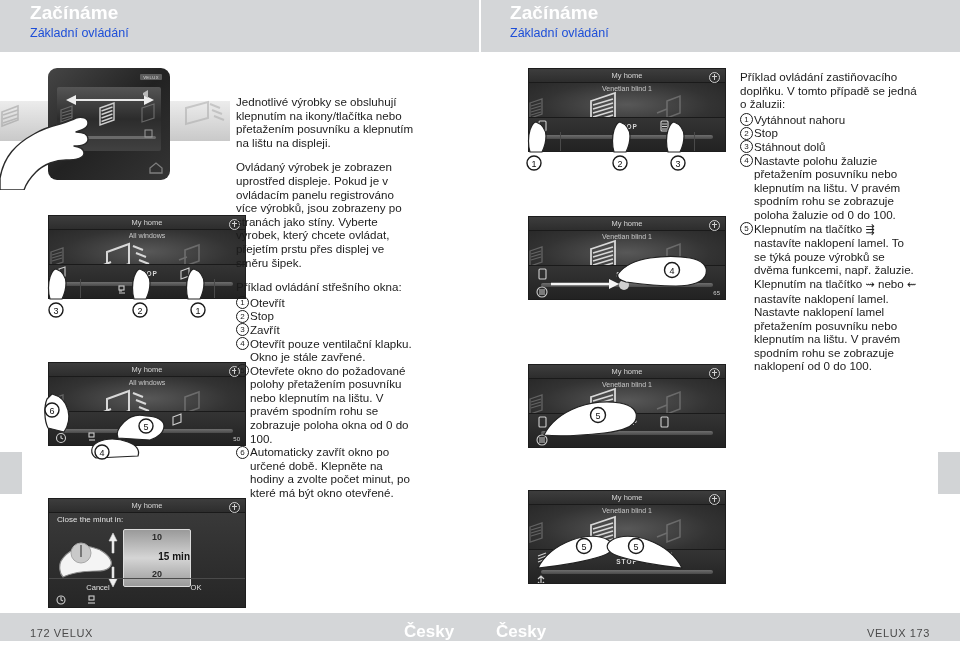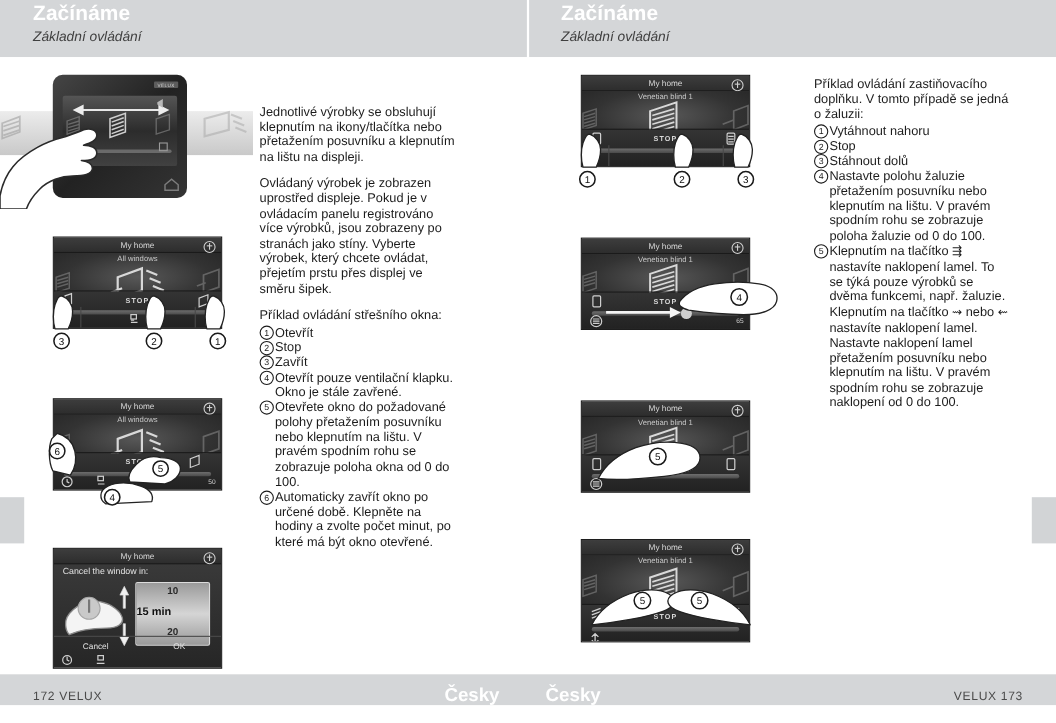--- a/index.html
+++ b/index.html
@@ -25,21 +25,21 @@
   .hdr{position:absolute;top:0;width:480px;height:52px;text-align:right;}
   .hdr.left{left:0;}
   .hdr.right{left:480px;}
   .hdr-title{
     position:absolute;left:30px;top:2px;
     font-size:19px;font-weight:bold;color:#ffffff;
     letter-spacing:.1px;
   }
   .hdr-sub{
     position:absolute;left:30px;top:26px;
-    font-size:12.5px;color:#404040;font-style:italic;
+    font-size:12.5px;color:#1d4ed8;
   }
 
   
   .spine{
     position:absolute;left:479px;top:0;width:2px;height:612px;
     background:#ffffff;
   }
 
   
   .side-tab{
@@ -94,20 +94,21 @@
 
   
   .art{position:absolute;}
 
   
   .dev{
     position:absolute;
     background:linear-gradient(180deg,#3c3c3c 0%,#262626 100%);
     border:1px solid #1d1d1d;
     overflow:hidden;
+    padding-left:44px;
   }
   .dev .top{
     position:absolute;left:0;top:0;right:0;height:13px;
     background:linear-gradient(180deg,#3d3d3d,#2d2d2d);
     border-bottom:1px solid #1a1a1a;
   }
   .dev .toptxt{
     position:absolute;left:0;right:0;top:2px;text-align:center;
     font-size:7.5px;color:#d6d6d6;
   }
@@ -346,27 +347,27 @@
     </g>
     <text x="14" y="25.5" font-size="9" text-anchor="middle" fill="#111" font-family="Liberation Sans, sans-serif">6</text>
     <text x="108" y="41.5" font-size="9" text-anchor="middle" fill="#111" font-family="Liberation Sans, sans-serif">5</text>
     <text x="64" y="67.5" font-size="9" text-anchor="middle" fill="#111" font-family="Liberation Sans, sans-serif">4</text>
   </svg>
 
   <div class="dev" style="left:48px;top:498px;width:152px;height:108px;">
     <div class="top"></div>
     <div class="toptxt">My home</div>
     <div class="plus"></div>
-    <div style="position:absolute;left:8px;top:16px;font-size:8px;color:#e2e2e2;">Cancel the window in:</div>
+    <div style="position:absolute;left:8px;top:16px;font-size:8px;color:#e2e2e2;">Close the minut in:</div>
 
     <div style="position:absolute;left:74px;top:30px;width:66px;height:56px;
                 background:linear-gradient(180deg,#9a9a9a,#d5d5d5 50%,#9a9a9a);
                 border:1px solid #dcdcdc;border-radius:2px;">
       <div style="position:absolute;left:0;right:0;top:2px;text-align:center;font-size:9px;font-weight:bold;color:#2a2a2a;">10</div>
-      <div style="position:absolute;left:0;right:0;top:21px;text-align:left;font-size:10px;font-weight:bold;color:#111;">15 min</div>
+      <div style="position:absolute;left:0;right:0;top:21px;text-align:right;font-size:10px;font-weight:bold;color:#111;">15 min</div>
       <div style="position:absolute;left:0;right:0;top:39px;text-align:center;font-size:9px;font-weight:bold;color:#2a2a2a;">20</div>
     </div>
     <svg width="152" height="70" style="position:absolute;left:0;top:28px;">
       <polygon points="64,6 60,14 63,14 63,26 65,26 65,14 68,14" fill="#f0f0f0" stroke="#d8d8d8" stroke-width=".6"></polygon>
       <polygon points="64,60 60,52 63,52 63,40 65,40 65,52 68,52" fill="#f0f0f0" stroke="#d8d8d8" stroke-width=".6"></polygon>
       <g fill="#ffffff" stroke="#8e8e8e" stroke-width="1.2" stroke-linejoin="round" opacity="0.95">
         <path d="M12 34 C18 24 30 18 42 20 C52 22 60 28 62 34 C64 40 58 44 48 44
                  C36 44 22 46 14 50 C10 46 10 38 12 34 Z"></path>
       </g>
       <circle cx="32" cy="26" r="10" fill="#c9c9c9" stroke="#a7a7a7" stroke-width="1"></circle>

